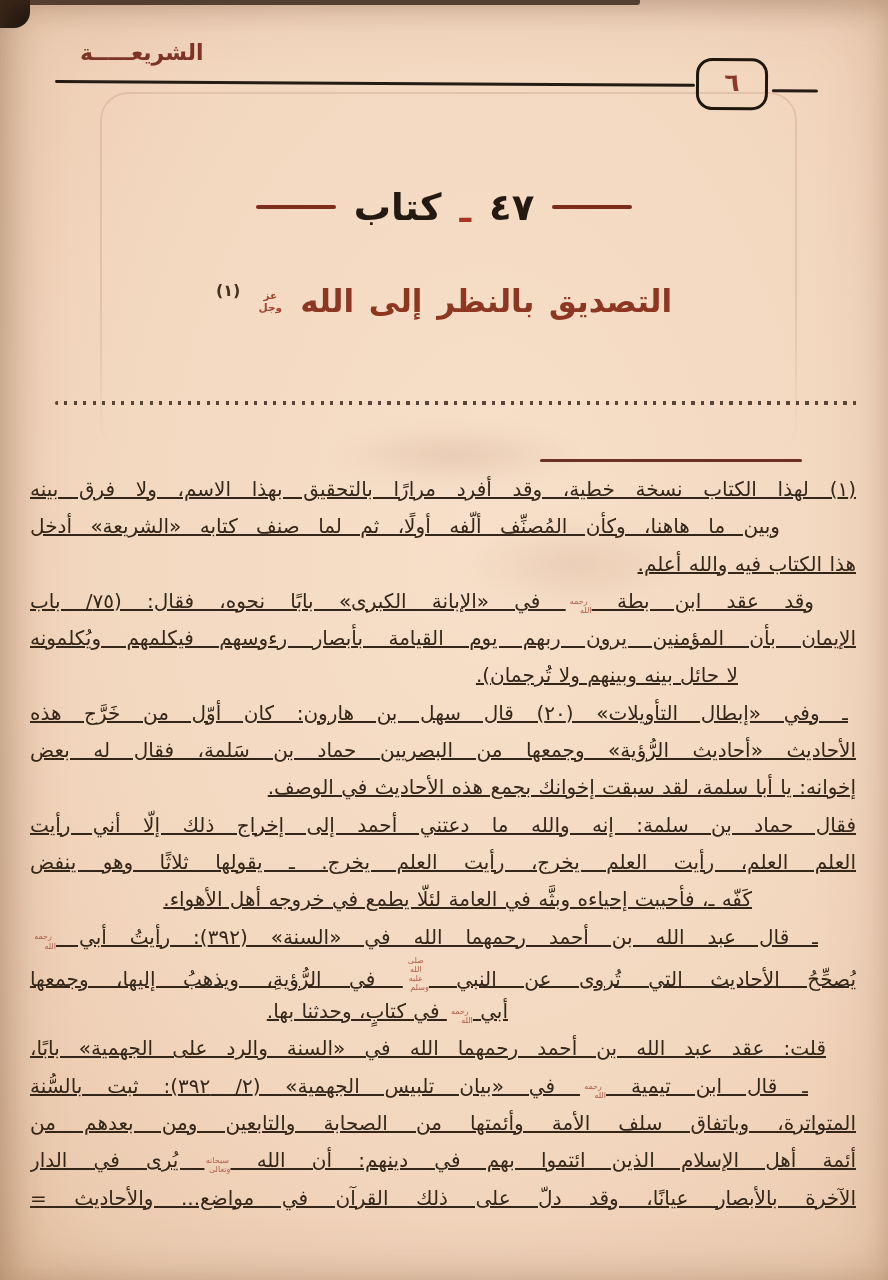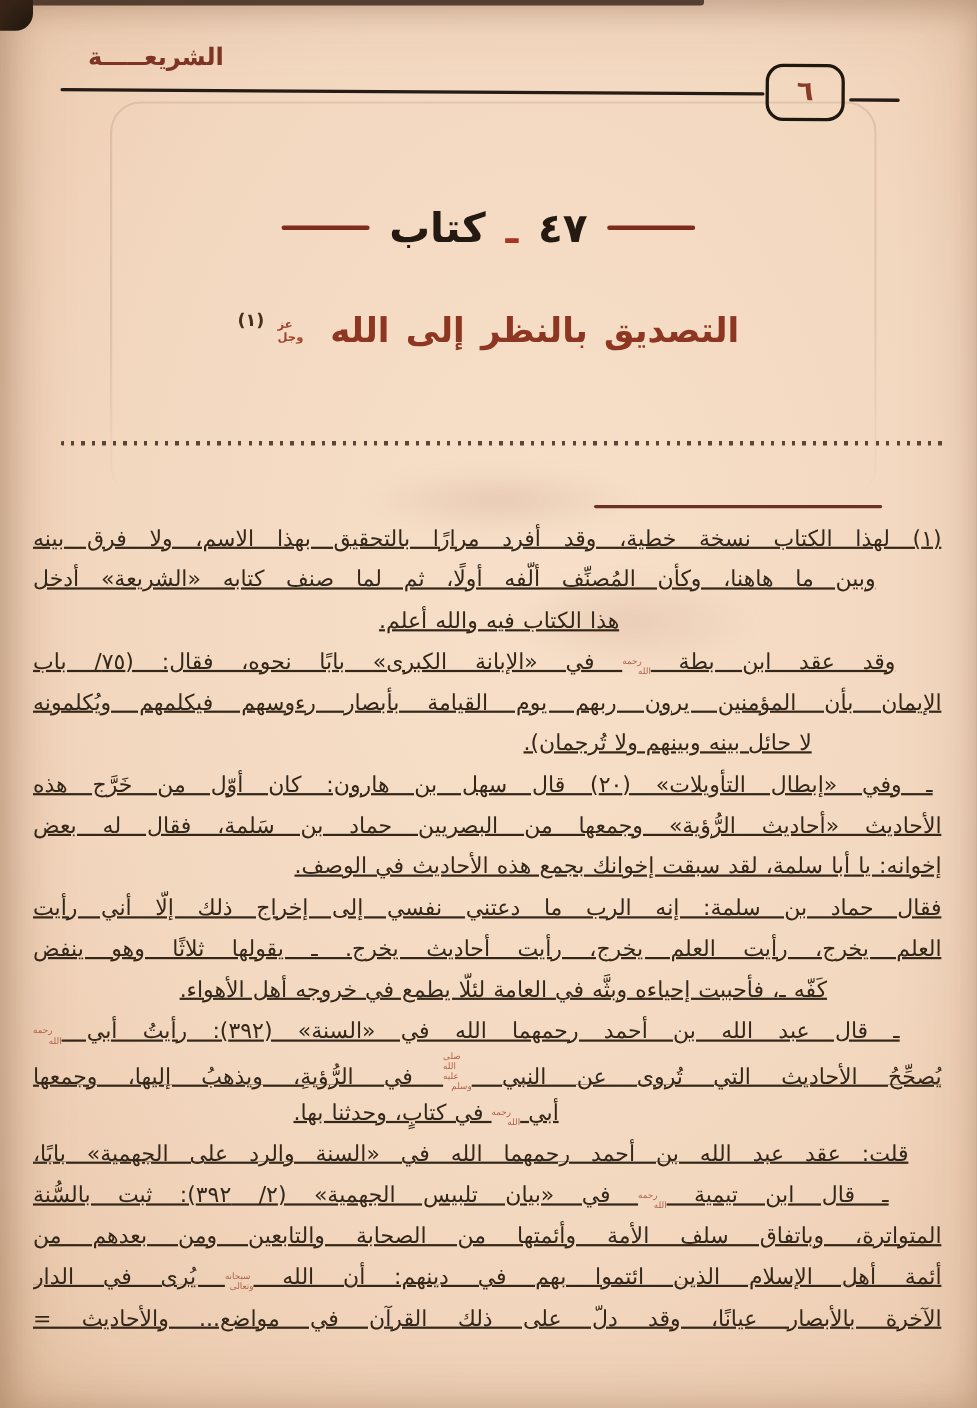--- a/index.html
+++ b/index.html
@@ -46,21 +46,21 @@
   .title-dash { width:80px; height:4.5px; background:#7c2d1c; border-radius:2px; }
   .chapter-number, .chapter-word { font-size:37px; font-weight:bold; color:#241a12; }
   .chapter-sep { font-size:34px; font-weight:bold; color:#a8351f; margin-top:6px; }
   
   .subtitle-row {
     position:absolute; top:283px; left:0; right:0;
     display:flex; direction:rtl; justify-content:center; align-items:center; gap:12px;
   }
   .subtitle-text { font-size:31px; font-weight:bold; color:#8d3722; word-spacing:4px; }
   .hon {
-    display:inline-block; width:26px; font-size:8px; line-height:1.15; text-align:left;
+    display:inline-block; width:26px; font-size:8px; line-height:1.15; text-align:center;
     color:#b0614b; vertical-align:-5px; font-weight:normal; white-space:normal; word-spacing:0;
   }
   .hon.big { width:36px; font-size:10.5px; color:#a0452e; font-weight:bold; }
   .footnote-ref-sup { font-size:16px; font-weight:bold; color:#43301f; align-self:flex-start; margin-top:-2px; }
   
   .dots {
     position:absolute; top:401px; left:55px; right:30px; height:4px;
     background:repeating-linear-gradient(to right, #473528 0 3px, transparent 3px 9.5px);
     border-radius:2px; opacity:.9;
   }
@@ -107,30 +107,30 @@
     <span class="hon big">عز وجل</span>
     <span class="footnote-ref-sup">(١)</span>
   </div>
 
   <div class="dots"></div>
 
   <div class="fn-sep"></div>
 
   <div class="fn-text">
       <div class="ln full">(١) لهذا الكتاب نسخة خطية، وقد أفرد مرارًا بالتحقيق بهذا الاسم، ولا فرق بينه</div>
-      <div class="ln full" style="margin-right: 60px;">وبين ما هاهنا، وكأن المُصنِّف ألّفه أولًا، ثم لما صنف كتابه «الشريعة» أدخل</div>
-      <div class="ln end" style="margin-right: 293px; text-align: center;">هذا الكتاب فيه والله أعلم.</div>
+      <div class="ln full" style="margin-right: 76px;">وبين ما هاهنا، وكأن المُصنِّف ألّفه أولًا، ثم لما صنف كتابه «الشريعة» أدخل</div>
+      <div class="ln end" style=" text-align: center;">هذا الكتاب فيه والله أعلم.</div>
       <div class="ln full" style="margin-right: 42px;">وقد عقد ابن بطة <span class="hon">رحمه الله</span> في «الإبانة الكبرى» بابًا نحوه، فقال: (٧٥/ باب</div>
       <div class="ln full">الإيمان بأن المؤمنين يرون ربهم يوم القيامة بأبصار رءوسهم فيكلمهم ويُكلمونه</div>
       <div class="ln end" style="margin-right: 118px;">لا حائل بينه وبينهم ولا تُرجمان).</div>
       <div class="ln full" style="margin-right: 8px;">ـ وفي «إبطال التأويلات» (٢٠) قال سهل بن هارون: كان أوّل من خَرَّج هذه</div>
       <div class="ln full">الأحاديث «أحاديث الرُّؤية» وجمعها من البصريين حماد بن سَلمة، فقال له بعض</div>
       <div class="ln end">إخوانه: يا أبا سلمة، لقد سبقت إخوانك بجمع هذه الأحاديث في الوصف.</div>
-      <div class="ln full">فقال حماد بن سلمة: إنه الرب ما دعتني نفسي إلى إخراج ذلك إلّا أني رأيت</div>
-      <div class="ln full">العلم يخرج، رأيت العلم يخرج، رأيت أحاديث يخرج. ـ يقولها ثلاثًا وهو ينفض</div>
+      <div class="ln full">فقال حماد بن سلمة: إنه والله ما دعتني أحمد إلى إخراج ذلك إلّا أني رأيت</div>
+      <div class="ln full">العلم العلم، رأيت العلم يخرج، رأيت العلم يخرج. ـ يقولها ثلاثًا وهو ينفض</div>
       <div class="ln end" style="margin-right: 104px;">كَفّه ـ، فأحببت إحياءه وبثَّه في العامة لئلّا يطمع في خروجه أهل الأهواء.</div>
       <div class="ln full" style="margin-right: 38px;">ـ قال عبد الله بن أحمد رحمهما الله في «السنة» (٣٩٢): رأيتُ أبي <span class="hon">رحمه الله</span></div>
       <div class="ln full">يُصحِّحُ الأحاديث التي تُروى عن النبي <span class="hon">صلى الله عليه وسلم</span> في الرُّؤيةِ، ويذهبُ إليها، وجمعها</div>
       <div class="ln end" style="margin-right: 348px;">أبي <span class="hon">رحمه الله</span> في كتابٍ، وحدثنا بها.</div>
       <div class="ln full" style="margin-right: 30px;">قلت: عقد عبد الله بن أحمد رحمهما الله في «السنة والرد على الجهمية» بابًا،</div>
       <div class="ln full" style="margin-right: 48px;">ـ قال ابن تيمية <span class="hon">رحمه الله</span> في «بيان تلبيس الجهمية» (٢/ ٣٩٢): ثبت بالسُّنة</div>
       <div class="ln full">المتواترة، وباتفاق سلف الأمة وأئمتها من الصحابة والتابعين ومن بعدهم من</div>
       <div class="ln full">أئمة أهل الإسلام الذين ائتموا بهم في دينهم: أن الله <span class="hon">سبحانه وتعالى</span> يُرى في الدار</div>
       <div class="ln full">الآخرة بالأبصار عيانًا، وقد دلّ على ذلك القرآن في مواضع... والأحاديث =</div>
     </div>

